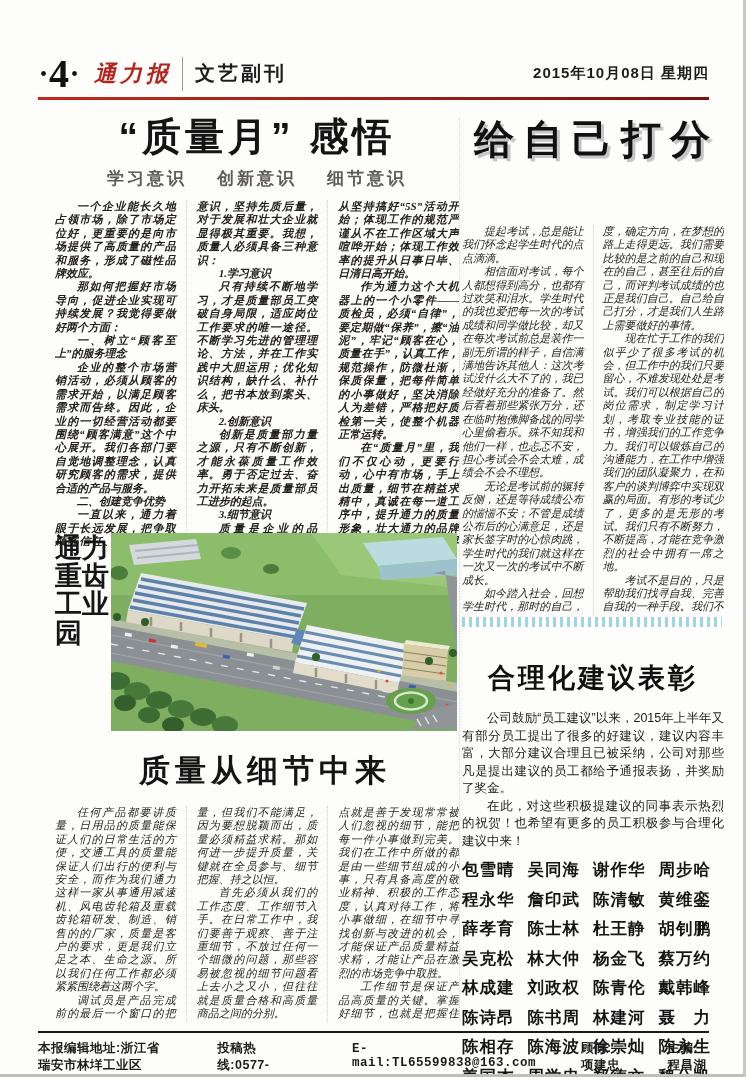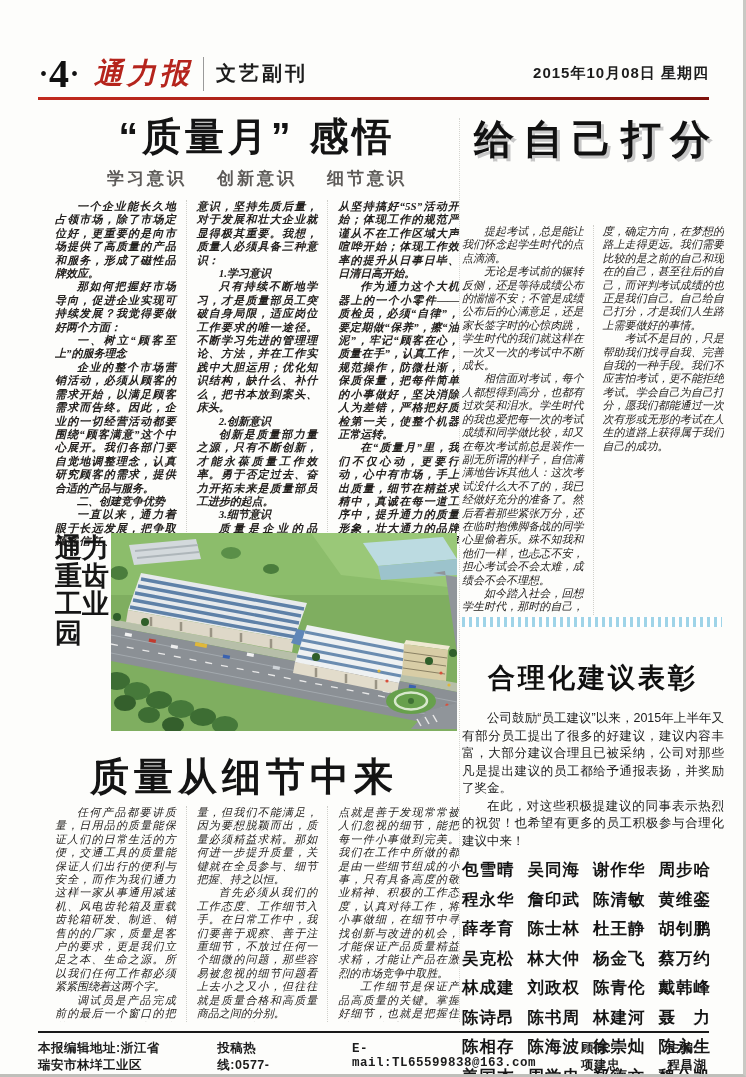--- a/index.html
+++ b/index.html
@@ -13,21 +13,21 @@
   
   .masthead {
     position:absolute; left:38px; right:34px; top:50px; height:50px;
     display:flex; align-items:center;
     border-bottom:3px solid; border-image:linear-gradient(to right,#c22a1e,#7e120c) 1;
   }
   .pageno { display:flex; align-items:center; font-family:"Liberation Serif","DejaVu Serif",serif; }
   .pageno .dot { font-size:20px; line-height:1; margin:0 2px; color:#111; }
   .pageno .num { font-size:40px; font-weight:bold; line-height:1; color:#111; }
   .paper-name {
-    margin-left:14px; font-size:29px; font-weight:bold; font-style:italic;
+    margin-left:14px; font-size:22px; font-weight:bold; font-style:italic;
     color:#b5241c; font-family:"Liberation Serif","DejaVu Serif",serif; letter-spacing:4px;
   }
   .mast-divider { width:1px; height:34px; background:#9a9a9a; margin:0 12px 0 10px; }
   .section-name { font-size:20px; font-weight:bold; letter-spacing:3px; }
   .mast-date { margin-left:auto; font-size:15px; font-weight:bold; letter-spacing:1px; }
 
   
   .cols { display:flex; }
   .col { flex:1; overflow:hidden; text-align:justify; }
   .col + .col { border-left:1px dotted #cfcfca; }
@@ -68,22 +68,22 @@
 
   
   .photo-block { position:absolute; left:55px; top:533px; width:404px; height:224px; display:flex; }
   .photo-caption {
     width:56px; font-size:27px; font-weight:900; line-height:28.2px;
     word-break:break-all; text-align:left; letter-spacing:0; color:#161616; padding-top:1px;
   }
   .photo-frame { width:346px; height:198px; overflow:hidden; background:#7fae60; }
 
   
-  .art3-title { position:absolute; left:42px; top:750px; width:404px; text-align:center;
-                font-size:39px; font-weight:bold; letter-spacing:5px; color:#141414; }
+  .art3-title { position:absolute; left:63px; top:750px; width:404px; text-align:center;
+                font-size:31px; font-weight:bold; letter-spacing:5px; color:#141414; }
   .art3 { position:absolute; left:55px; top:806px; width:404px; height:216px; }
   .art3 .col { padding:0 10px; }
   .art3 .col:first-child { padding-left:0; }
   .art3 .col:last-child { padding-right:0; }
   .art3 .cols { height:216px; }
 
   
   .suggest { position:absolute; left:462px; top:636px; width:262px; }
   .suggest-title {
     text-align:center; font-family:"Liberation Serif","DejaVu Serif",serif;
@@ -167,28 +167,29 @@
     </div>
   </div>
 
   <div class="art2">
     <div class="art2-title">给自己打分</div>
     <div class="cols body-kai">
       <div class="col">
 
         <div>
             <p>提起考试，总是能让我们怀念起学生时代的点点滴滴。</p>
+            <p>相信面对考试，每个人都想得到高分，也都有过欢笑和泪水。学生时代的我也爱把每一次的考试成绩和同学做比较，却又在每次考试前总是装作一副无所谓的样子，自信满满地告诉其他人：这次考试没什么大不了的，我已经做好充分的准备了。然后看着那些紧张万分，还在临时抱佛脚备战的同学心里偷着乐。殊不知我和他们一样，也忐忑不安，担心考试会不会太难，成绩会不会不理想。</p>
             <p>无论是考试前的辗转反侧，还是等待成绩公布的惴惴不安；不管是成绩公布后的心满意足，还是家长签字时的心惊肉跳，学生时代的我们就这样在一次又一次的考试中不断成长。</p>
-            <p>相信面对考试，每个人都想得到高分，也都有过欢笑和泪水。学生时代的我也爱把每一次的考试成绩和同学做比较，却又在每次考试前总是装作一副无所谓的样子，自信满满地告诉其他人：这次考试没什么大不了的，我已经做好充分的准备了。然后看着那些紧张万分，还在临时抱佛脚备战的同学心里偷着乐。殊不知我和他们一样，也忐忑不安，担心考试会不会太难，成绩会不会不理想。</p>
             <p>如今踏入社会，回想学生时代，那时的自己，真是傻得可以。那每一次有形的考试，都是那般局限，不过是让我们在学习的道路上能更好地审视自己，重新认识自己，使我们能够调整态</p>
           </div>
       </div>
       <div class="col">
         <p class="cont">度，确定方向，在梦想的路上走得更远。我们需要比较的是之前的自己和现在的自己，甚至往后的自己，而评判考试成绩的也正是我们自己。自己给自己打分，才是我们人生路上需要做好的事情。</p>
         <div>
+            <p>现在忙于工作的我们似乎少了很多考试的机会，但工作中的我们只要留心，不难发现处处是考试。我们可以根据自己的岗位需求，制定学习计划，考取专业技能的证书，增强我们的工作竞争力。我们可以锻炼自己的沟通能力，在工作中增强我们的团队凝聚力，在和客户的谈判博弈中实现双赢的局面。有形的考试少了，更多的是无形的考试。我们只有不断努力，不断提高，才能在竞争激烈的社会中拥有一席之地。</p>
             <p>考试不是目的，只是帮助我们找寻自我、完善自我的一种手段。我们不应害怕考试，更不能拒绝考试。学会自己为自己打分，愿我们都能通过一次次有形或无形的考试在人生的道路上获得属于我们自己的成功。</p>
           </div>
       </div>
     </div>
   </div>
 
   <div class="stripes"></div>
 
   <div class="photo-block">
     <div class="photo-caption">通力重齿工业园</div>

